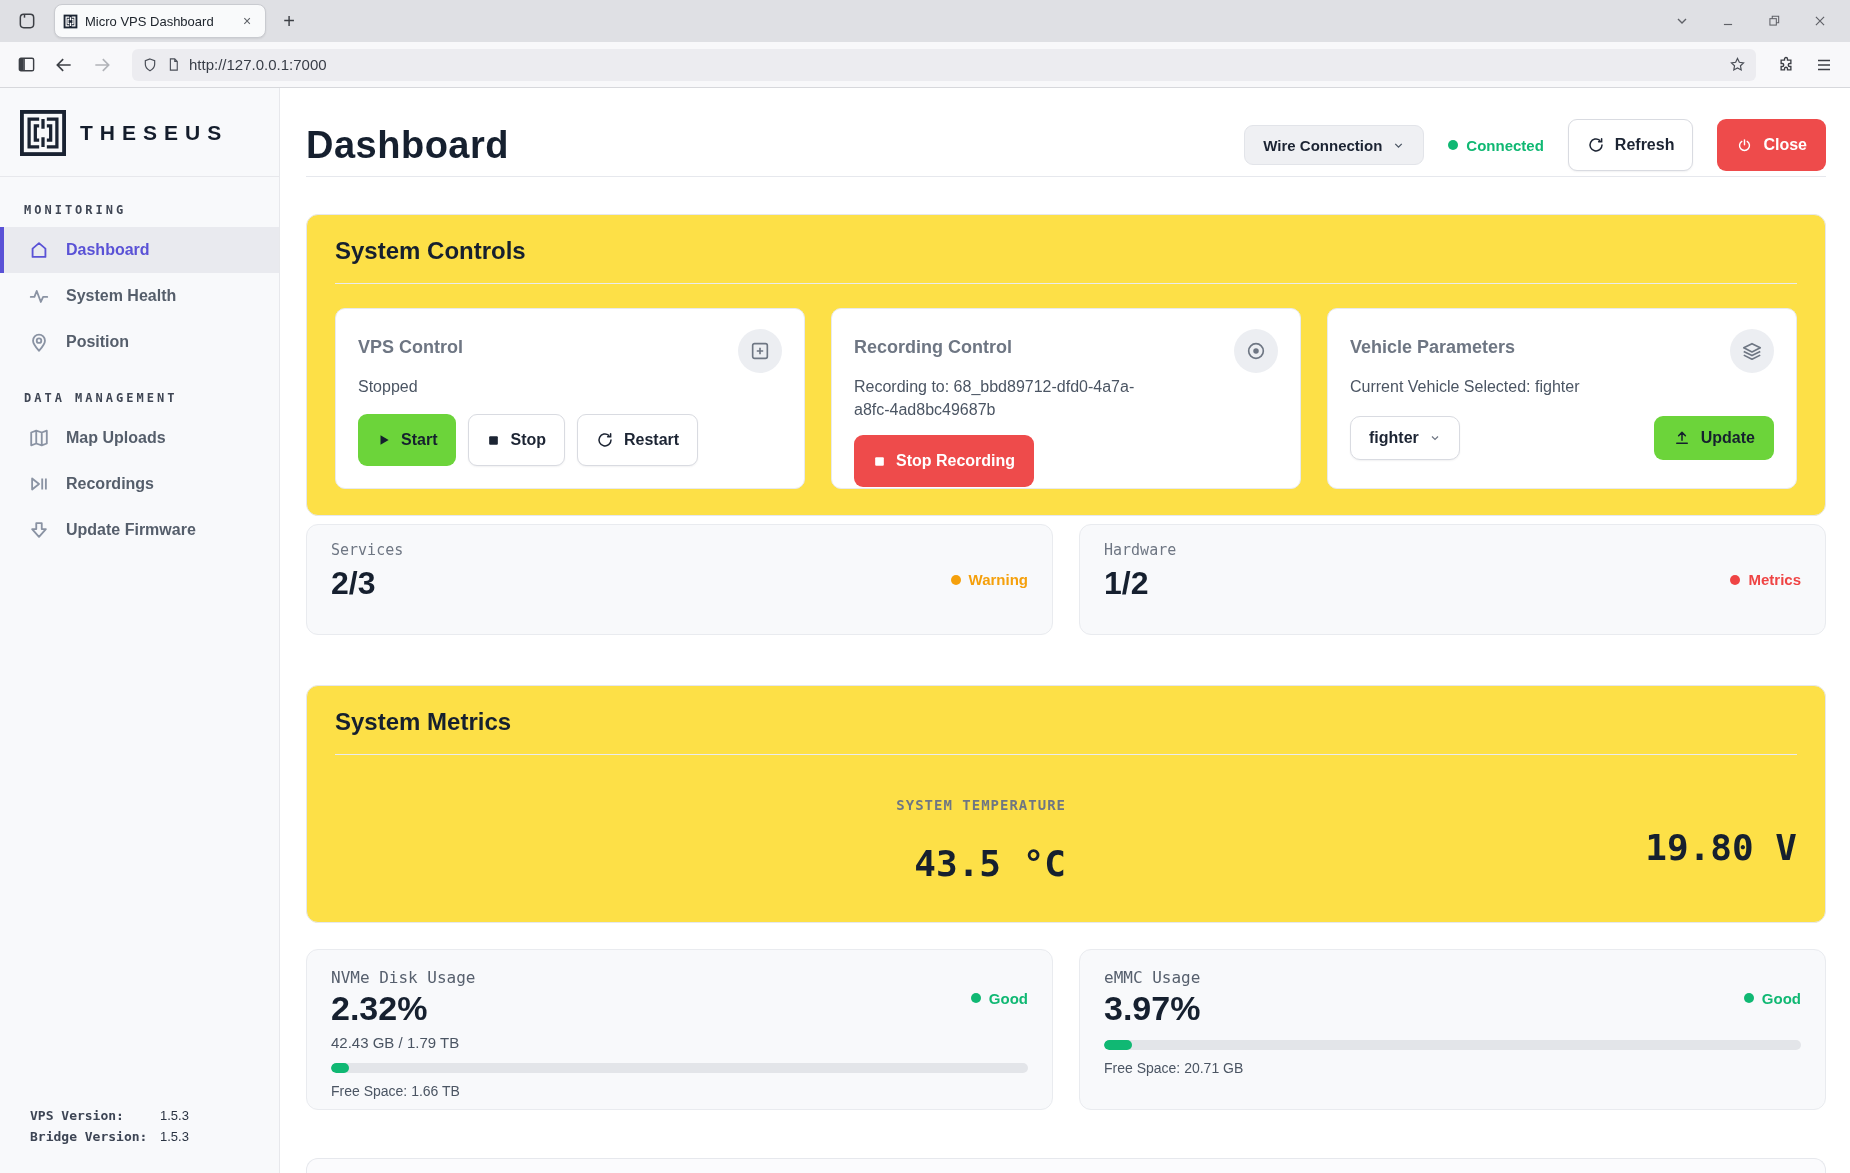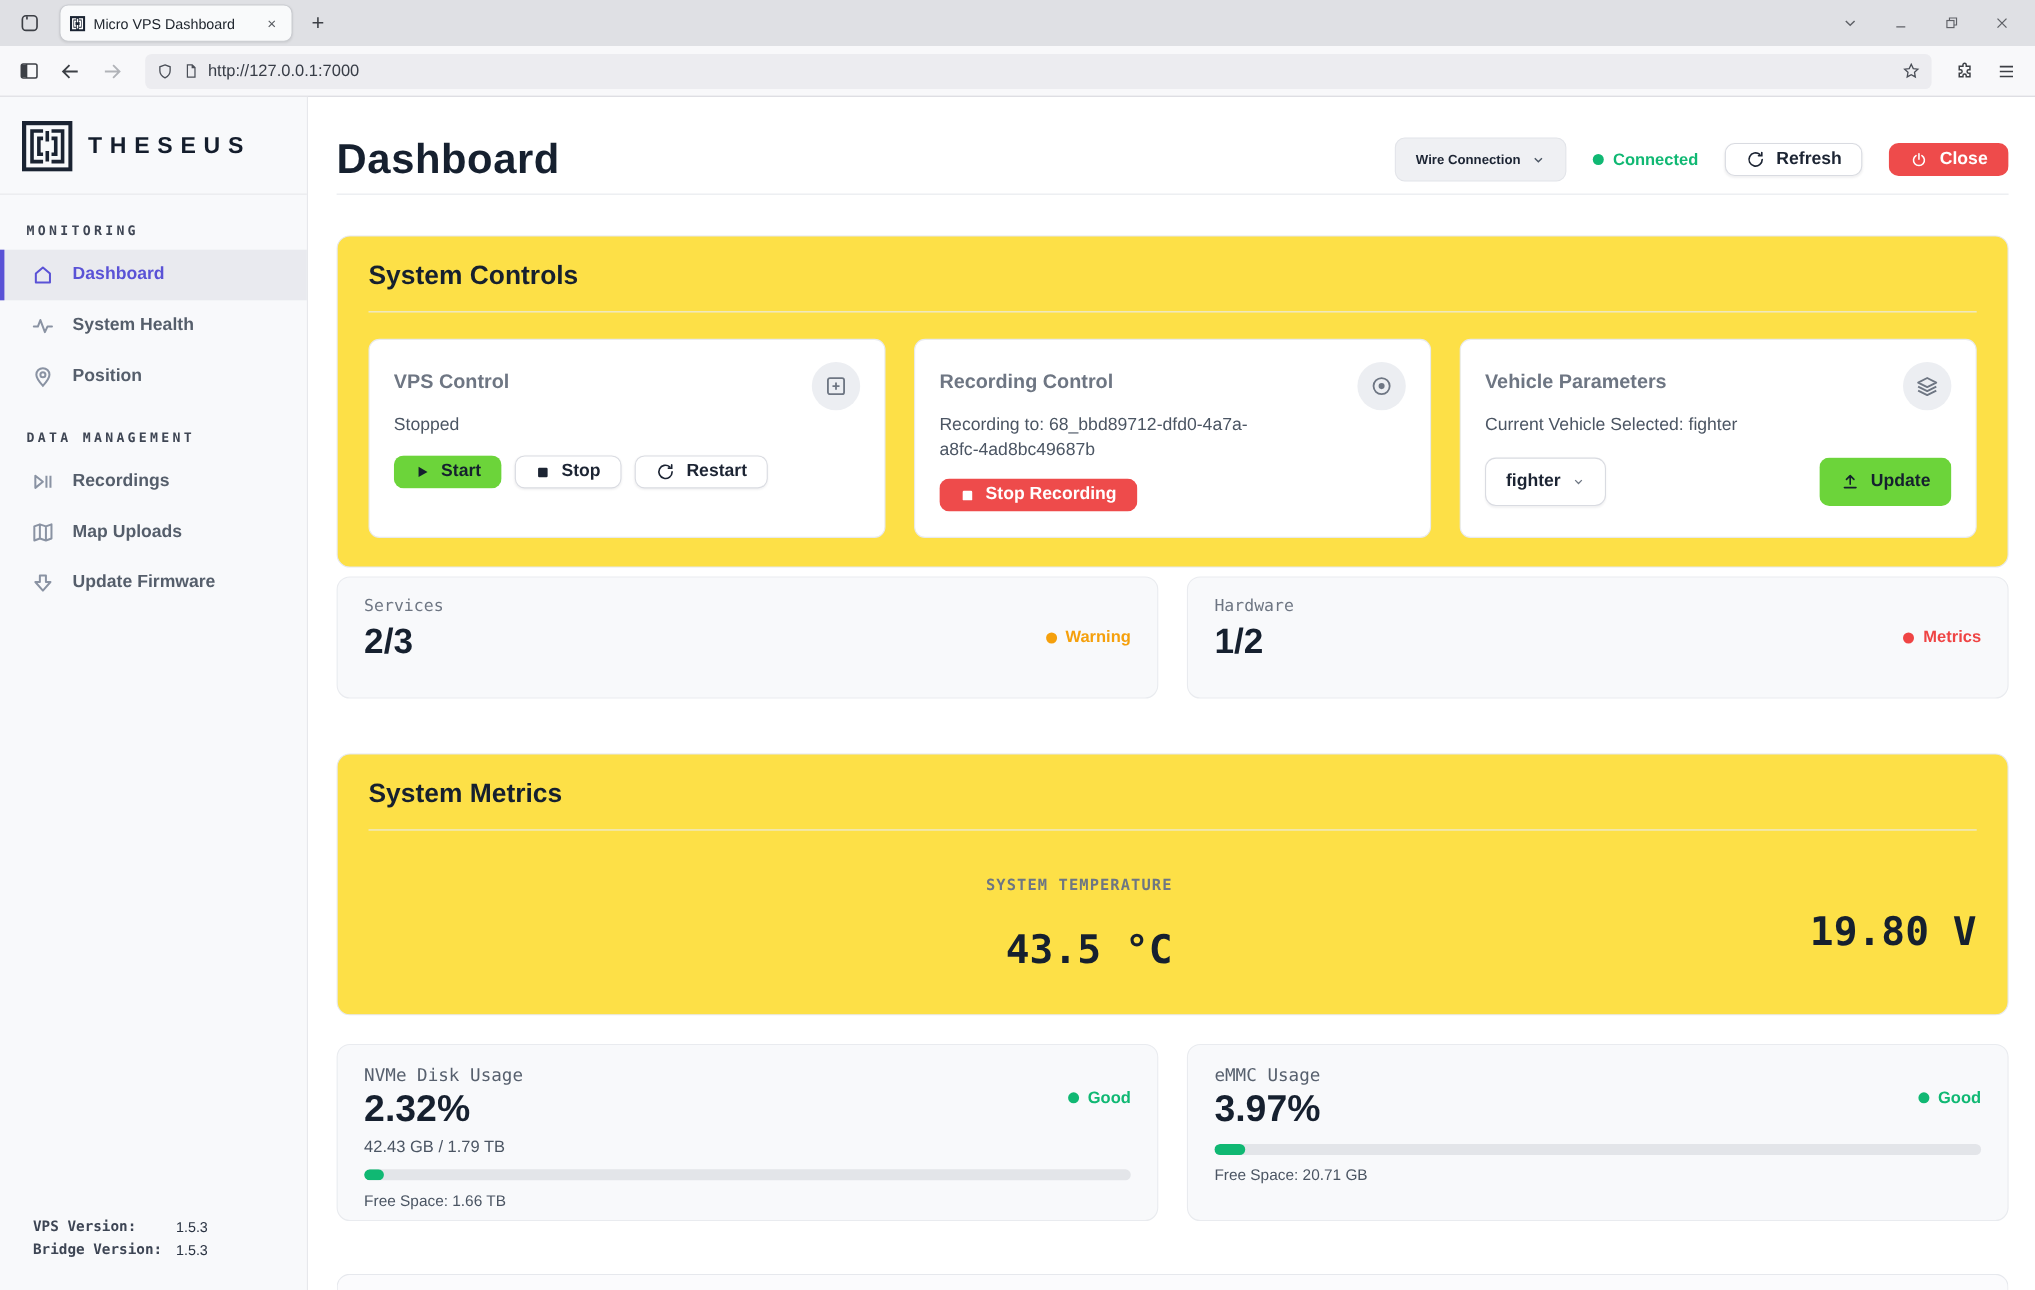--- a/index.html
+++ b/index.html
@@ -39,22 +39,22 @@
   .vval { color:#2a3342; }
 
   
   .main { flex:1; overflow:hidden; }
   .page { margin:0 24px 0 26px; }
   .page-header { padding-top:26px; display:flex; align-items:center; justify-content:space-between; height:88px; }
   .page-title { font-size:38px; font-weight:800; color:#16202f; letter-spacing:.5px; }
   .header-actions { display:flex; align-items:center; gap:24px; }
   .hr { border-bottom:1px solid #e6e8ed; }
 
-  .btn { display:inline-flex; align-items:center; gap:10px; height:30px; border-radius:9px; font-size:16px; font-weight:bold; padding:0 18px; cursor:pointer; border:1px solid transparent; }
-  .btn-ghostgray { background:#eff0f3; color:#1c2433; border-color:#e2e4e9; font-size:12px; }
+  .btn { display:inline-flex; align-items:center; gap:10px; height:52px; border-radius:9px; font-size:16px; font-weight:bold; padding:0 18px; cursor:pointer; border:1px solid transparent; }
+  .btn-ghostgray { background:#eff0f3; color:#1c2433; border-color:#e2e4e9; font-size:15px; }
   .btn-outline { background:#fff; color:#1c2433; border-color:#d9dbe1; box-shadow:0 1px 2px rgba(15,23,42,.06); }
   .btn-green { background:#6cd43a; color:#15202e; }
   .btn-red { background:#ee4b4b; color:#fff; }
   .status-inline { display:flex; align-items:center; gap:8px; font-size:15px; font-weight:bold; color:#10b873; }
   .dot { width:10px; height:10px; border-radius:50%; display:inline-block; }
   .dot-green { background:#10b873; } .dot-orange { background:#f5a00c; } .dot-red { background:#ef4444; }
 
   .card { background:#fde047; border:1px solid #e6e8ed; border-radius:12px; }
   .card-pad { padding:22px 28px; }
   .card-title { font-size:24px; font-weight:800; color:#16202f; }
@@ -238,33 +238,33 @@
           </svg>
       </span>
       <span>Position</span>
     </div>
 
     <div class="nav-label mono">DATA MANAGEMENT</div>
 
     <div class="nav-item">
       <span class="nicon">
         <svg width="22" height="22" viewBox="0 0 24 24" fill="none" stroke="#8a93a3" stroke-width="2" stroke-linejoin="round">
-            <path d="M4.5 6 L12 12 L4.5 18 Z"></path>
-            <path d="M15.5 6 V18 M19.5 6 V18"></path>
-          </svg>
-      </span>
-      <span>Recordings</span>
+            <path d="M9 4 L3.5 6 V20 L9 18 L15 20 L20.5 18 V4 L15 6 Z M9 4 V18 M15 6 V20"></path>
+          </svg>
+      </span>
+      <span>Map Uploads</span>
     </div>
     <div class="nav-item">
       <span class="nicon">
         <svg width="22" height="22" viewBox="0 0 24 24" fill="none" stroke="#8a93a3" stroke-width="2" stroke-linejoin="round">
-            <path d="M9 4 L3.5 6 V20 L9 18 L15 20 L20.5 18 V4 L15 6 Z M9 4 V18 M15 6 V20"></path>
-          </svg>
-      </span>
-      <span>Map Uploads</span>
+            <path d="M4.5 6 L12 12 L4.5 18 Z"></path>
+            <path d="M15.5 6 V18 M19.5 6 V18"></path>
+          </svg>
+      </span>
+      <span>Recordings</span>
     </div>
     <div class="nav-item">
       <span class="nicon">
         <svg width="22" height="22" viewBox="0 0 24 24" fill="none" stroke="#8a93a3" stroke-width="2" stroke-linejoin="round">
             <path d="M9 4.5 H15 V11 H19.5 L12 19.5 L4.5 11 H9 Z"></path>
           </svg>
       </span>
       <span>Update Firmware</span>
     </div>
 

